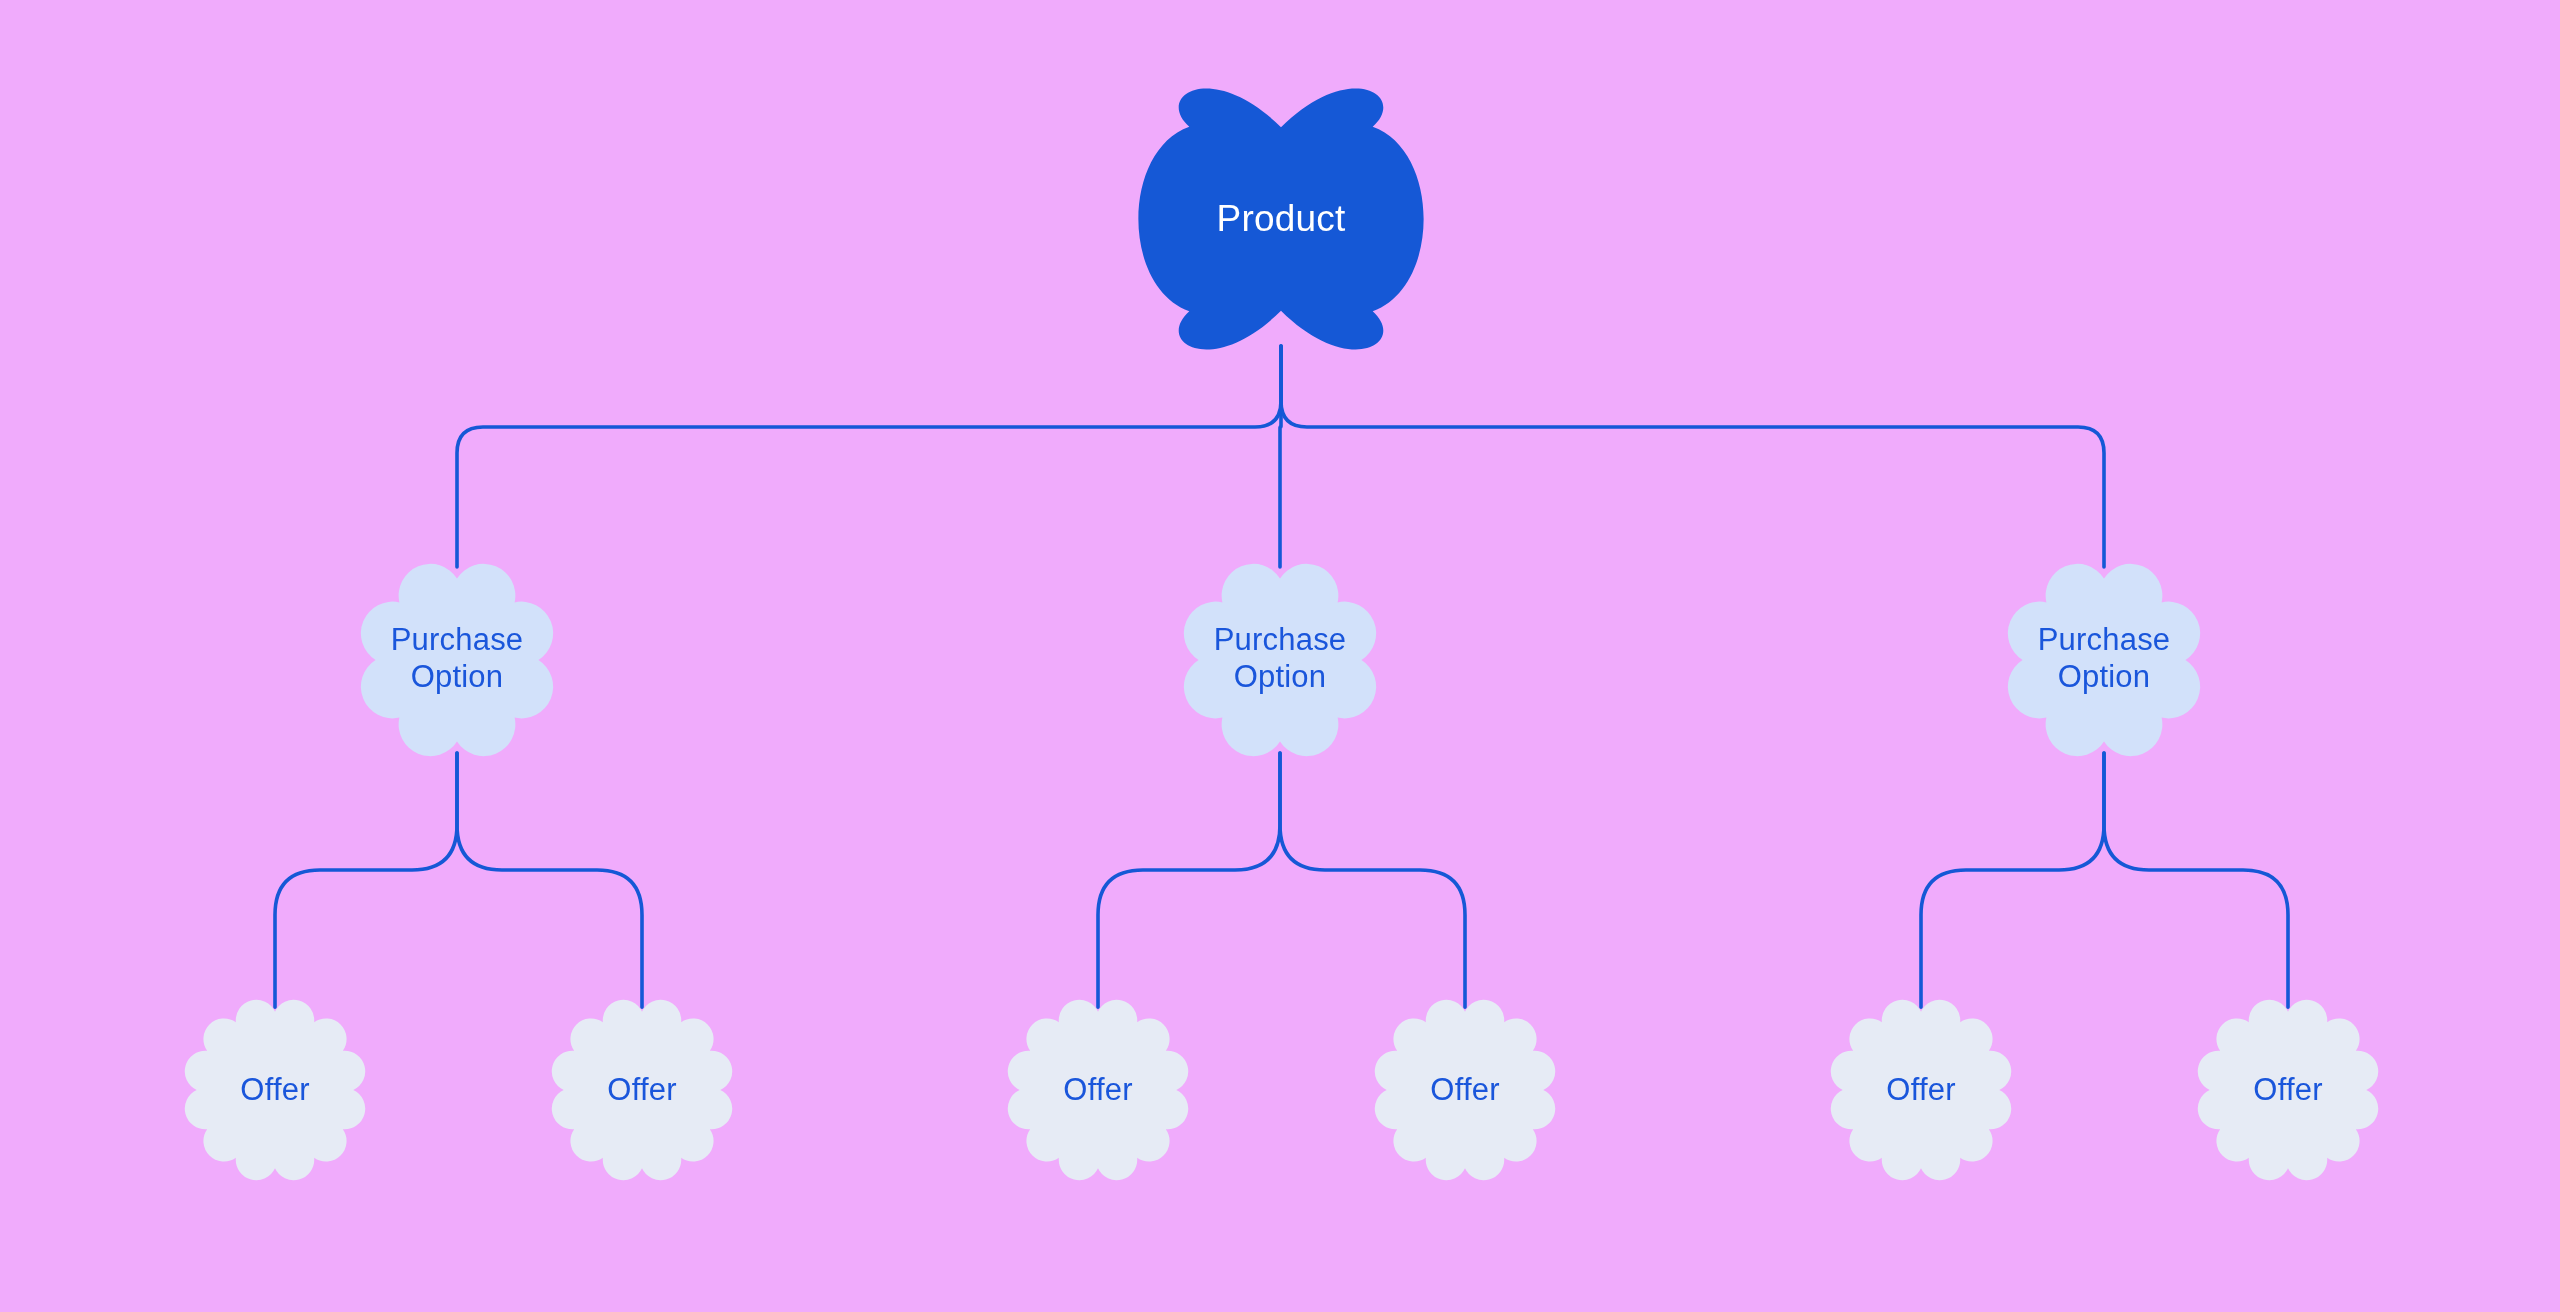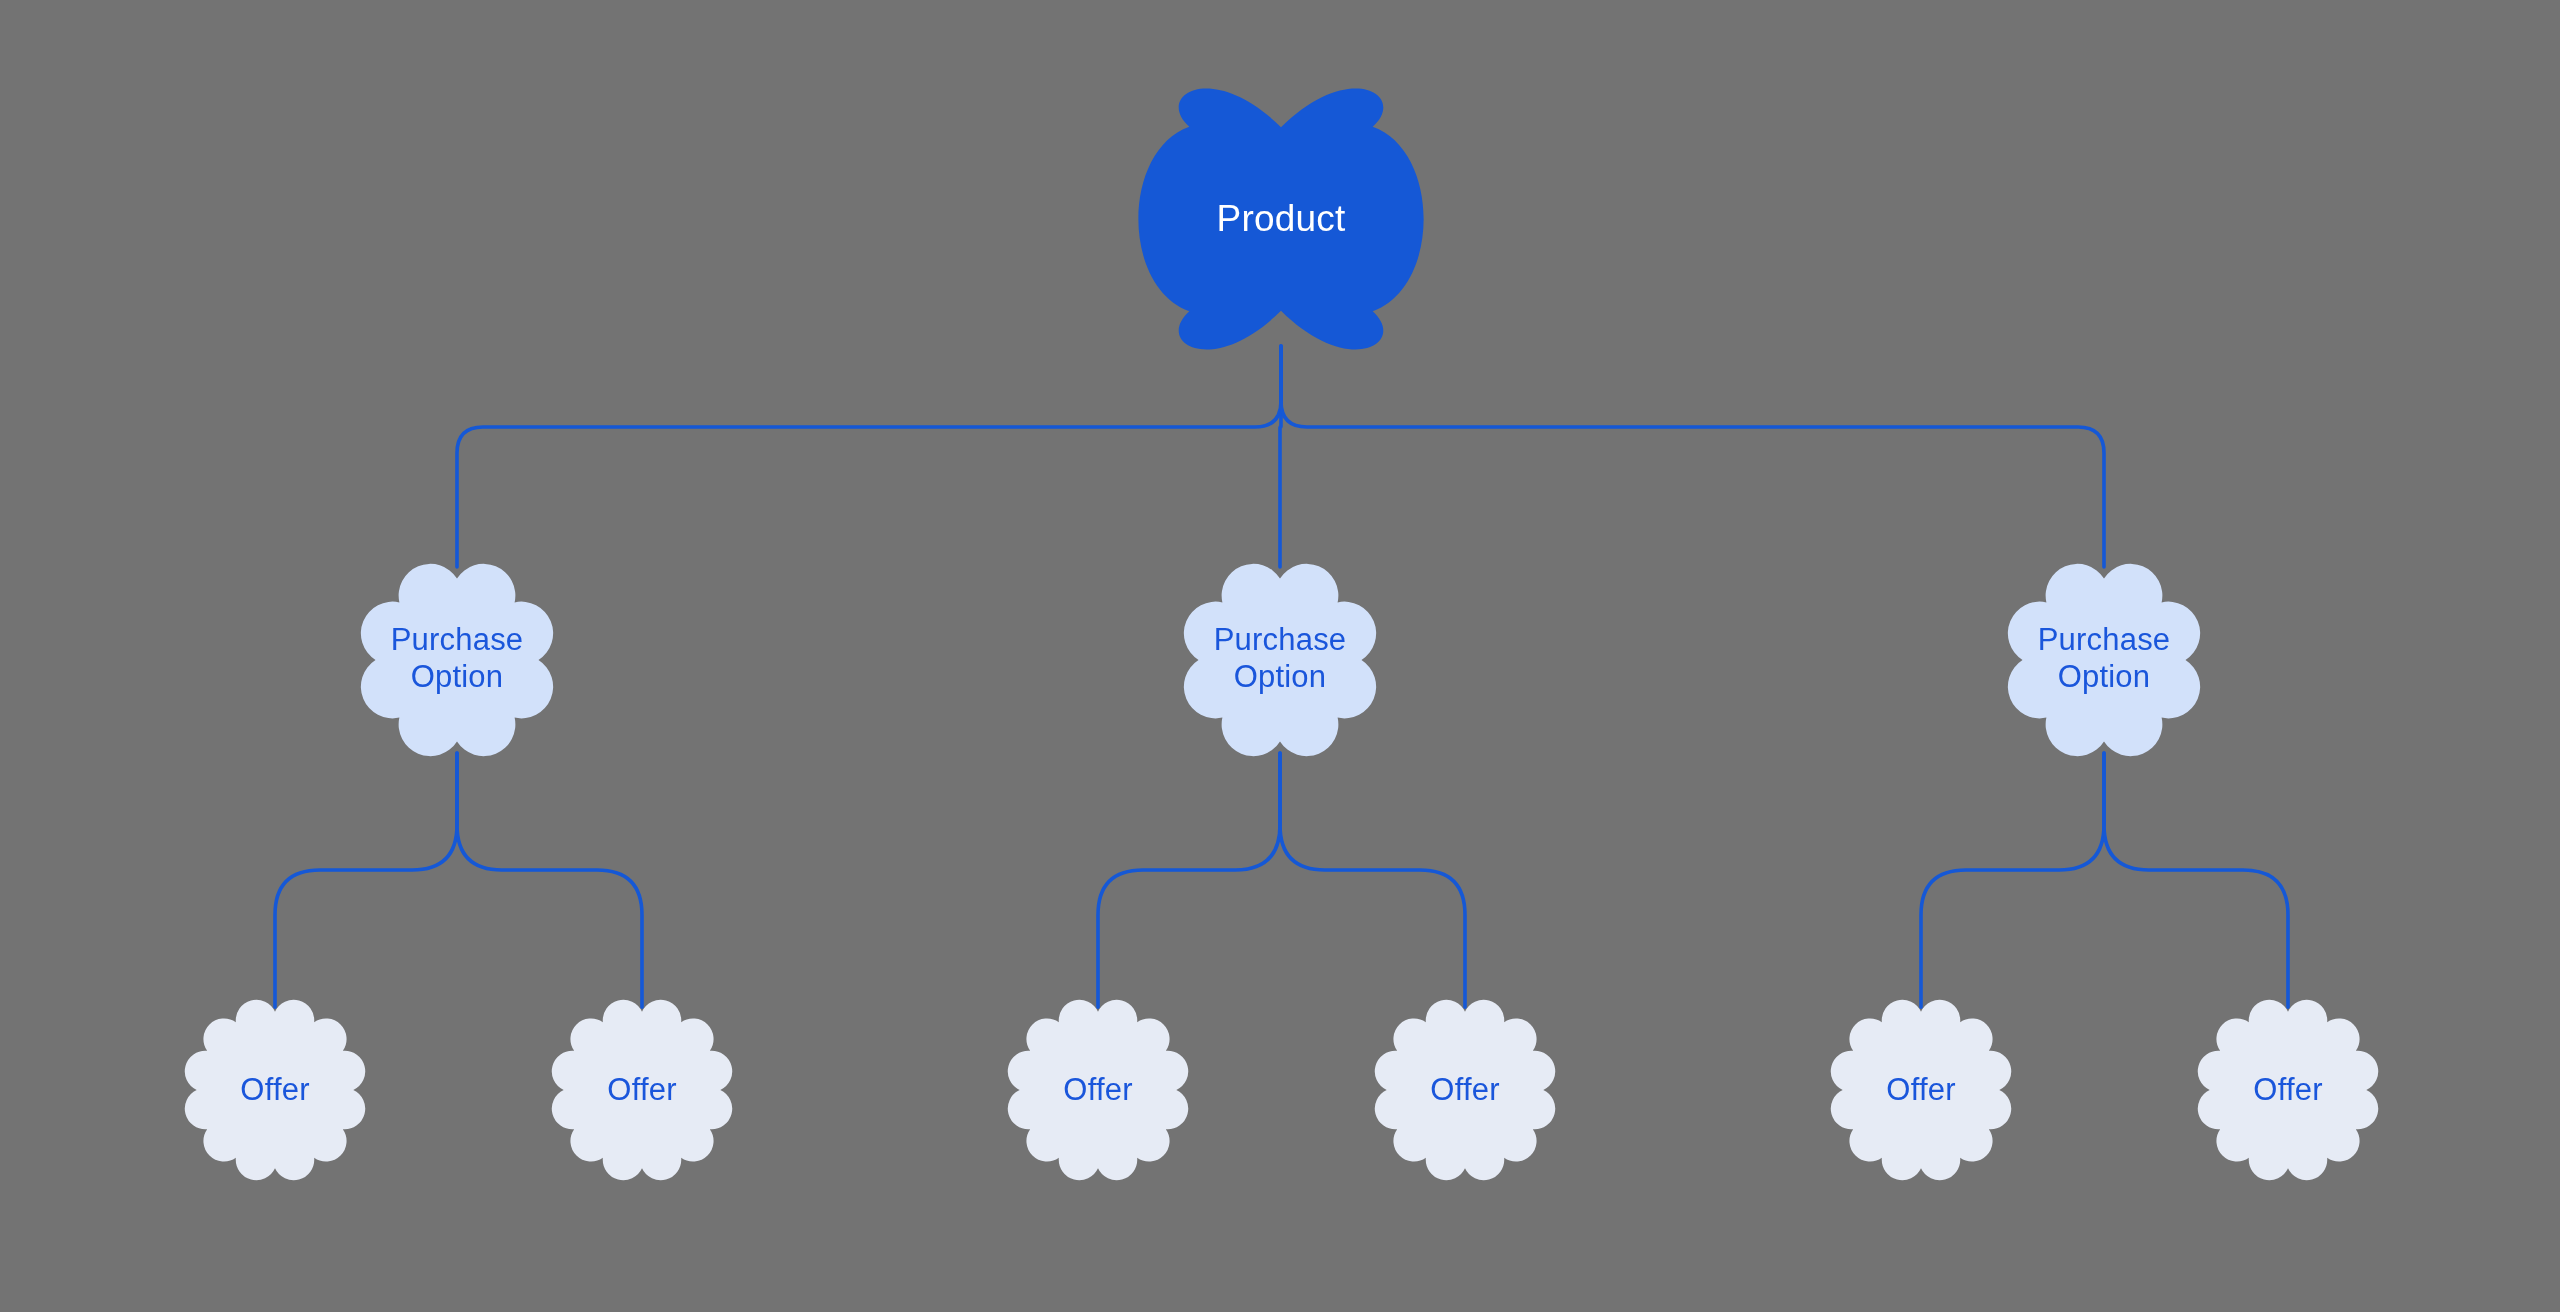--- a/index.html
+++ b/index.html
@@ -55,21 +55,21 @@
     stroke-linecap: round;
     stroke-linejoin: round;
   }
   .blob-root { fill: #1558d6; }
   .blob-mid  { fill: #d2e1fa; }
   .blob-leaf { fill: #e6ebf5; }
 </style>
 </head>
 <body>
 
-<div id="diagram-root" style="background: #737373;">
+<div id="diagram-root" style="background: #f0abfc;">
   <svg id="diagram-svg" viewBox="0 0 2560 1312" xmlns="http://www.w3.org/2000/svg">
 
     <g id="connectors">
         <path class="connector" d="M 1281 346.07 L 1281 401 Q 1281 427 1255 427 L 483 427 Q 457 427 457 453 L 457 566.88"></path>
         <path class="connector" d="M 1281 346.07 L 1281 426.5 Q 1281 427 1280.5 427 L 1280.5 427 Q 1280 427 1280 427.5 L 1280 566.88"></path>
         <path class="connector" d="M 1281 346.07 L 1281 401 Q 1281 427 1307 427 L 2078 427 Q 2104 427 2104 453 L 2104 566.88"></path>
         <path class="connector" d="M 457 753.12 L 457 825 Q 457 870 412 870 L 320 870 Q 275 870 275 915 L 275 1007.28"></path>
         <path class="connector" d="M 457 753.12 L 457 825 Q 457 870 502 870 L 597 870 Q 642 870 642 915 L 642 1007.28"></path>
         <path class="connector" d="M 1280 753.12 L 1280 825 Q 1280 870 1235 870 L 1143 870 Q 1098 870 1098 915 L 1098 1007.28"></path>
         <path class="connector" d="M 1280 753.12 L 1280 825 Q 1280 870 1325 870 L 1420 870 Q 1465 870 1465 915 L 1465 1007.28"></path>

